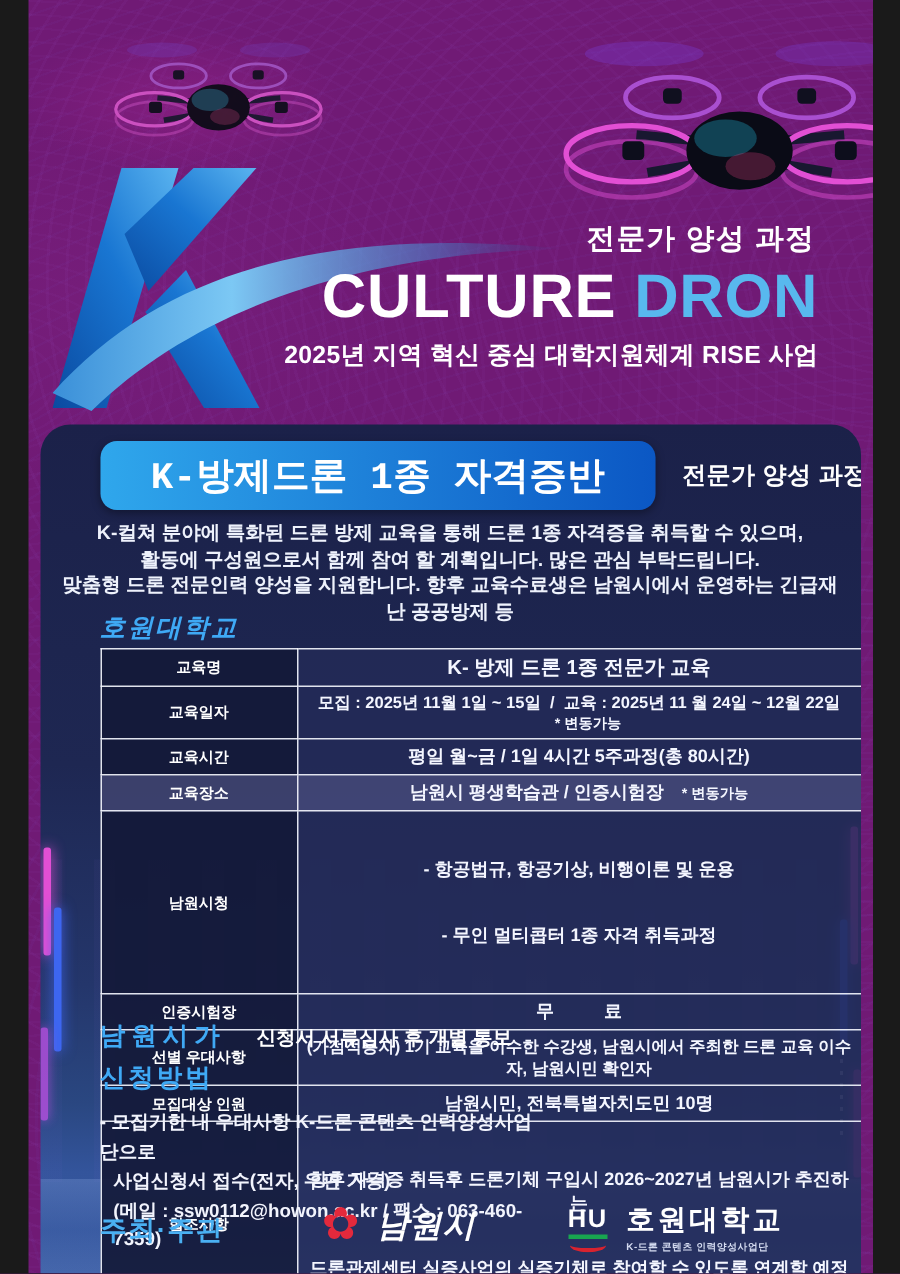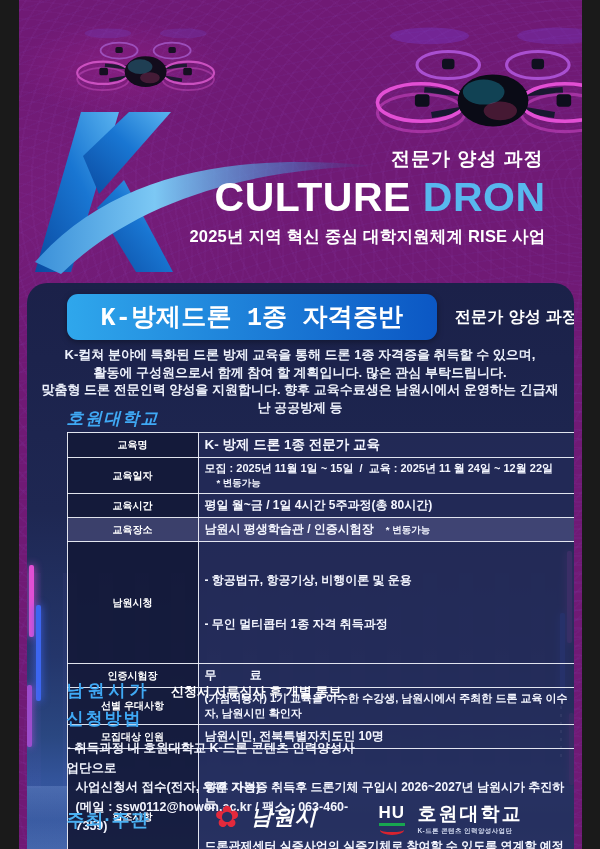--- a/index.html
+++ b/index.html
@@ -52,21 +52,21 @@
   .intro-text{position:absolute;left:12px;right:12px;top:63px;text-align:center;
     font-size:13px;font-weight:700;line-height:17.5px;color:#eef2fc;}
   
   .section-title{position:absolute;left:40px;top:124px;font-size:17px;font-weight:800;font-style:italic;
     color:#3fa9f5;letter-spacing:1.5px;}
   
   .recruit-table{position:absolute;left:40px;top:149px;width:508px;border-collapse:collapse;
     font-size:12px;}
   .recruit-table th,.recruit-table td{border:1px solid rgba(242,244,252,.92);padding:3px 6px;}
   .recruit-table th{width:118px;background:rgba(20,25,56,.92);font-weight:700;font-size:10px;text-align:center;color:#fff;margin-left:40px;}
-  .recruit-table td{background:rgba(35,42,86,.88);font-weight:600;color:#f4f6ff;white-space:pre-wrap;}
+  .recruit-table td{background:rgba(35,42,86,.88);text-align:center;font-weight:600;color:#f4f6ff;white-space:pre-wrap;}
   .recruit-table .hd td{font-weight:800;font-size:13.5px;}
   .recruit-table .lite th{background:rgba(62,66,110,.92);}
   .recruit-table .lite td{background:rgba(66,71,118,.92);}
   .recruit-table .sm td{font-size:11px;}
   .note{font-size:9.5px;font-weight:700;margin-left:12px;}
   .cell-line{line-height:15.5px;}
   
   .selection-row{position:absolute;left:40px;top:396px;white-space:nowrap;}
   .sel-title{font-size:17px;font-weight:800;color:#3fa9f5;letter-spacing:4px;}
   .sel-desc{font-size:13px;font-weight:800;margin-left:16px;color:#fff;}
@@ -230,21 +230,21 @@
     </tbody>
       </table>
 
     <div class="selection-row">
       <span class="sel-title">남원시가</span>
       <span class="sel-desc">신청서 서류심사 후 개별 통보</span>
     </div>
 
     <div class="col apply-col">
       <div class="col-title">신청방법</div>
-      <div class="col-line">- 취득과정 내 호원대학교 K-드론 콘텐츠 인력양성사업단으로</div>
+      <div class="col-line">- 모집기한 내 우대사항 K-드론 콘텐츠 인력양성사업단으로</div>
       <div class="col-line cont">사업신청서 접수(전자, 우편 가능)</div>
       <div class="col-line cont">(메일 : ssw0112@howon.ac.kr / 팩스 : 063-460-7359)</div>
     </div>
 
 
     <div class="footer">
       <span class="host-label">주최·주관</span>
       <span class="namwon-logo">
         <span class="flower">✿</span>
         <span class="namwon-text">남원시</span>

